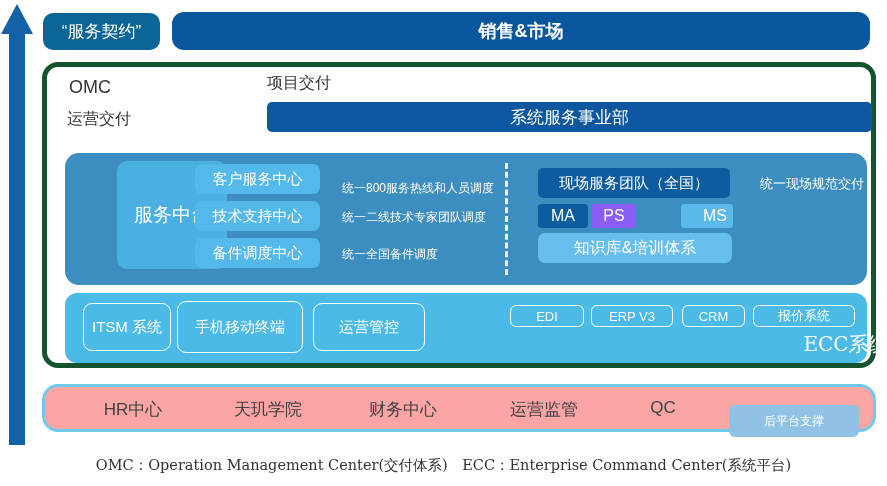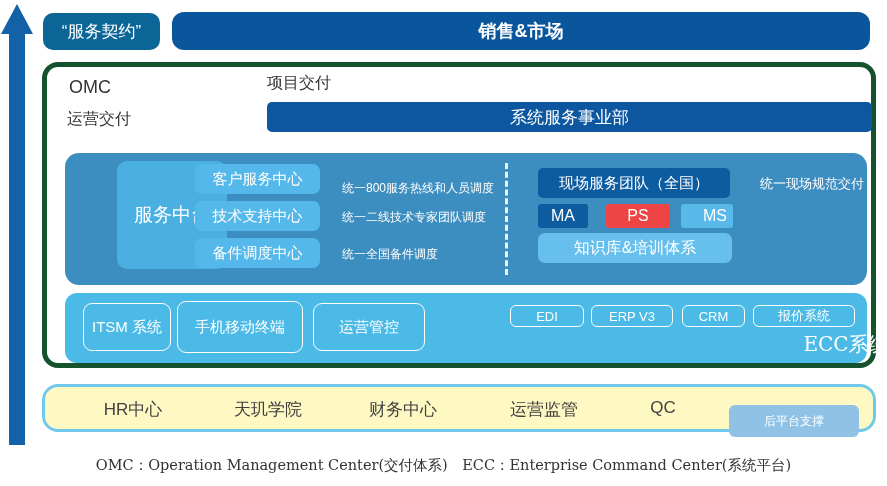--- a/index.html
+++ b/index.html
@@ -43,21 +43,21 @@
   .center-note { position:absolute; left:277px; width:170px; color:#fff; font-size:12px; white-space:nowrap; }
   .cn0 { top:19px;margin-top:8px; } .cn1 { top:56px; } .cn2 { top:93px; }
   .dashed-sep { position:absolute; left:440px; top:10px; height:112px; width:0;
                 border-left:3px dashed rgba(255,255,255,0.9); }
   .field-team { position:absolute; left:473px; top:15px; width:192px; height:30px;
                 background:#0E5CA0; border-radius:5px; color:#fff; font-size:15px;
                 display:flex; align-items:center; justify-content:center; }
   .tag { position:absolute; top:51px; height:24px; color:#fff; font-size:16px;
          display:flex; align-items:center; justify-content:center; border-radius:3px; }
   .tag-ma { left:473px; width:50px; background:#0E5CA0; }
-  .tag-ps { left:541px; width:64px; background:#ef4444; }
+  .tag-ps { left:527px; width:44px; background:#8b5cf6; }
   .tag-ms { left:616px; width:52px; background:#58B9EA;padding-left:16px; }
   .knowledge { position:absolute; left:473px; top:80px; width:194px; height:30px;
                background:#66BFEC; border-radius:7px; color:#fff; font-size:16px;
                display:flex; align-items:center; justify-content:center; }
   .field-note { position:absolute; left:695px; top:22px; color:#fff; font-size:13px; white-space:nowrap; }
 
   
   .systems-band { position:absolute; left:18px; top:226px; width:802px; height:70px;
                   background:#4BBAE6; border-radius:12px; }
   .sys-box { position:absolute; border:1.5px solid #fff; border-radius:9px; color:#fff;
@@ -67,21 +67,21 @@
   .sys-ops  { left:248px; top:10px; width:112px; height:48px; font-size:15px; }
   .sys-edi  { left:445px; top:12px; width:74px;  height:22px; font-size:13px; border-radius:6px; }
   .sys-erp  { left:526px; top:12px; width:82px;  height:22px; font-size:13px; border-radius:6px; }
   .sys-crm  { left:617px; top:12px; width:63px;  height:22px; font-size:13px; border-radius:6px; }
   .sys-quote{ left:688px; top:12px; width:102px; height:22px; font-size:13px; border-radius:6px; }
   .ecc-label { position:absolute; left:700px; top:38px; width:90px; text-align:center;
                color:#fff; font-size:20px; font-family:"DejaVu Serif", serif;margin-left:36px; }
 
   
   .support-row { position:absolute; left:42px; top:384px; width:834px; height:48px;
-                 background:#fef9c3; border:3px solid #6FC9ED; border-radius:16px; }
+                 background:#fca5a5; border:3px solid #6FC9ED; border-radius:16px; }
   .support-item { position:absolute; top:11px; transform:translateX(-50%); font-size:17px; color:#404040; white-space:nowrap; }
   .si0 { left:88px; } .si1 { left:223px; } .si2 { left:358px; } .si3 { left:499px; } .si4 { left:618px; }
   .support-highlight { position:absolute; left:684px; top:18px; width:130px; height:32px;
                        background:#8FC2E5; border-radius:6px; color:#fff; font-size:12px;
                        display:flex; align-items:center; justify-content:center; }
 
   
   .footnote { position:absolute; left:0; top:456px; width:887px; text-align:center;
               font-size:14.5px; color:#333; font-family:"DejaVu Serif", serif; white-space:nowrap; }
 </style>

